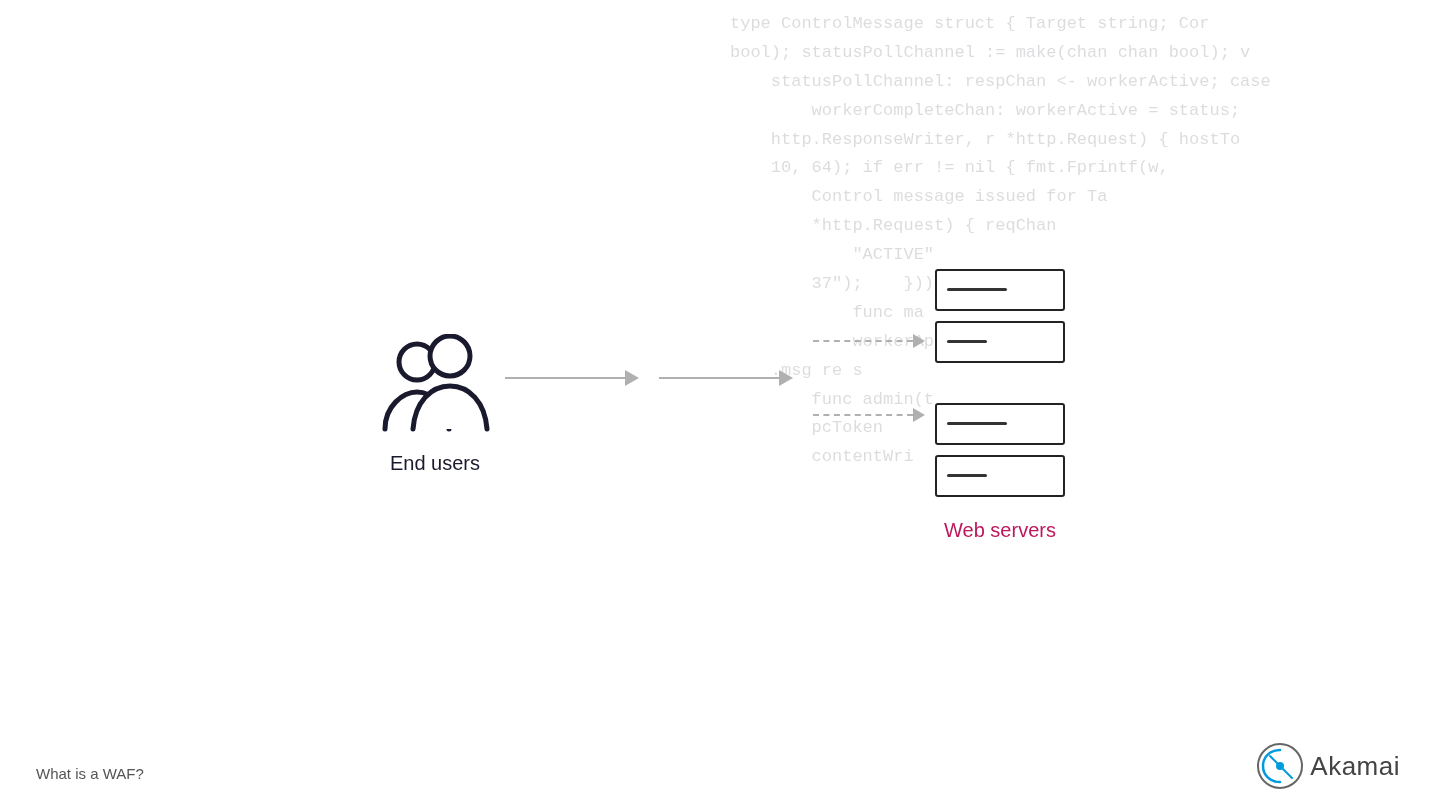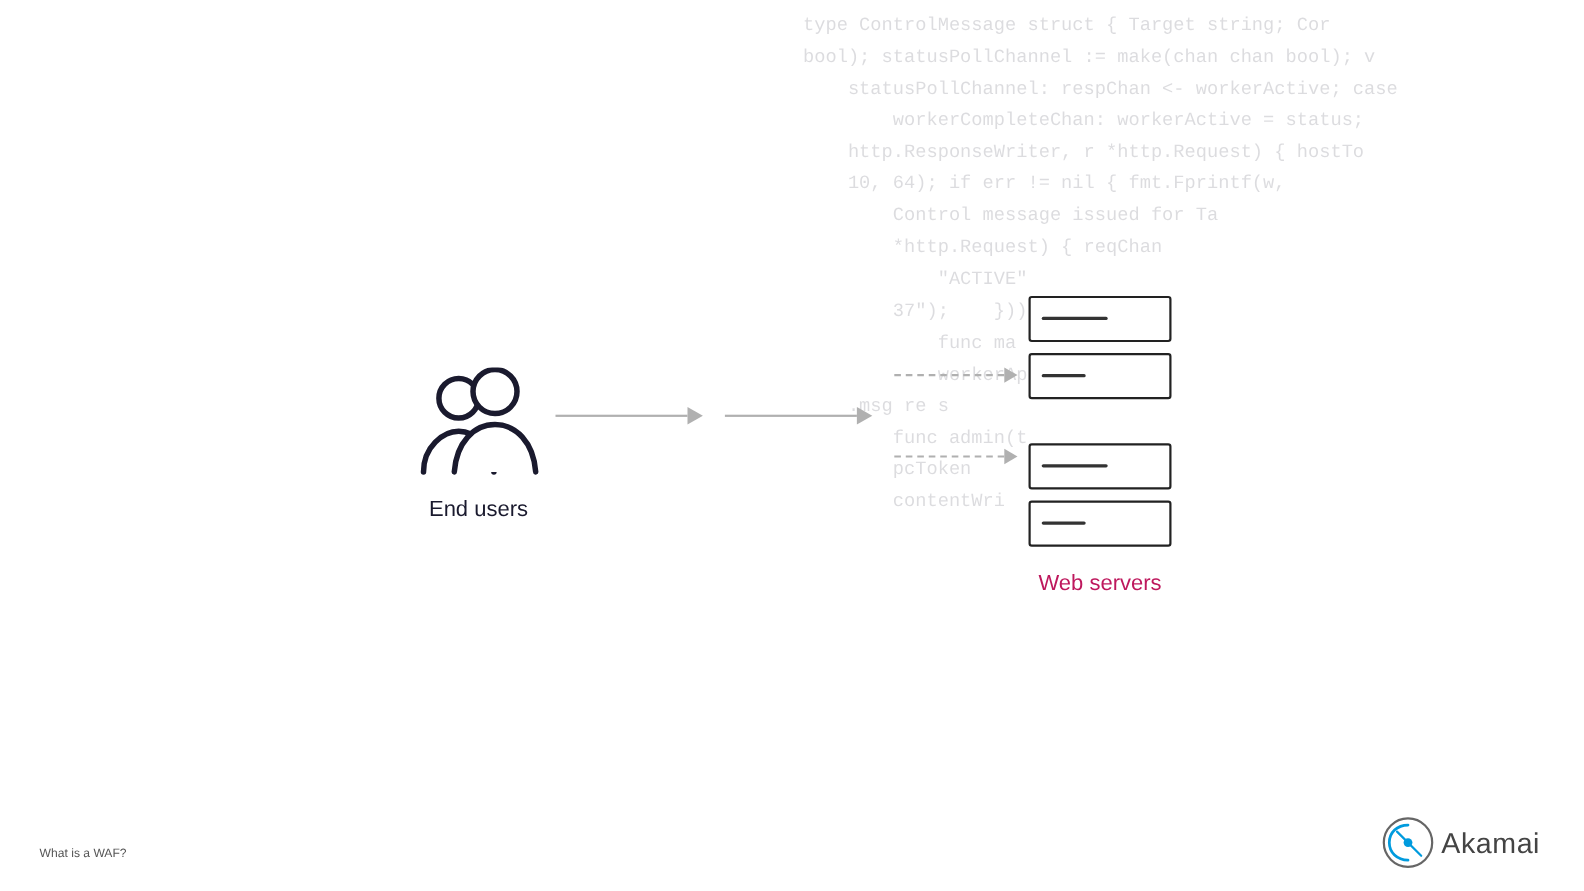--- a/index.html
+++ b/index.html
@@ -182,21 +182,21 @@
     .waf-icon svg {
       width: 110px;
       height: 120px;
     }
 
     
     .bottom-left {
       position: absolute;
       bottom: 28px;
       left: 36px;
-      font-size: 11px;
+      font-size: 15px;
       color: #555;
     }
 
     .bottom-right {
       position: absolute;
       bottom: 20px;
       right: 40px;
       display: flex;
       align-items: center;
       gap: 8px;

